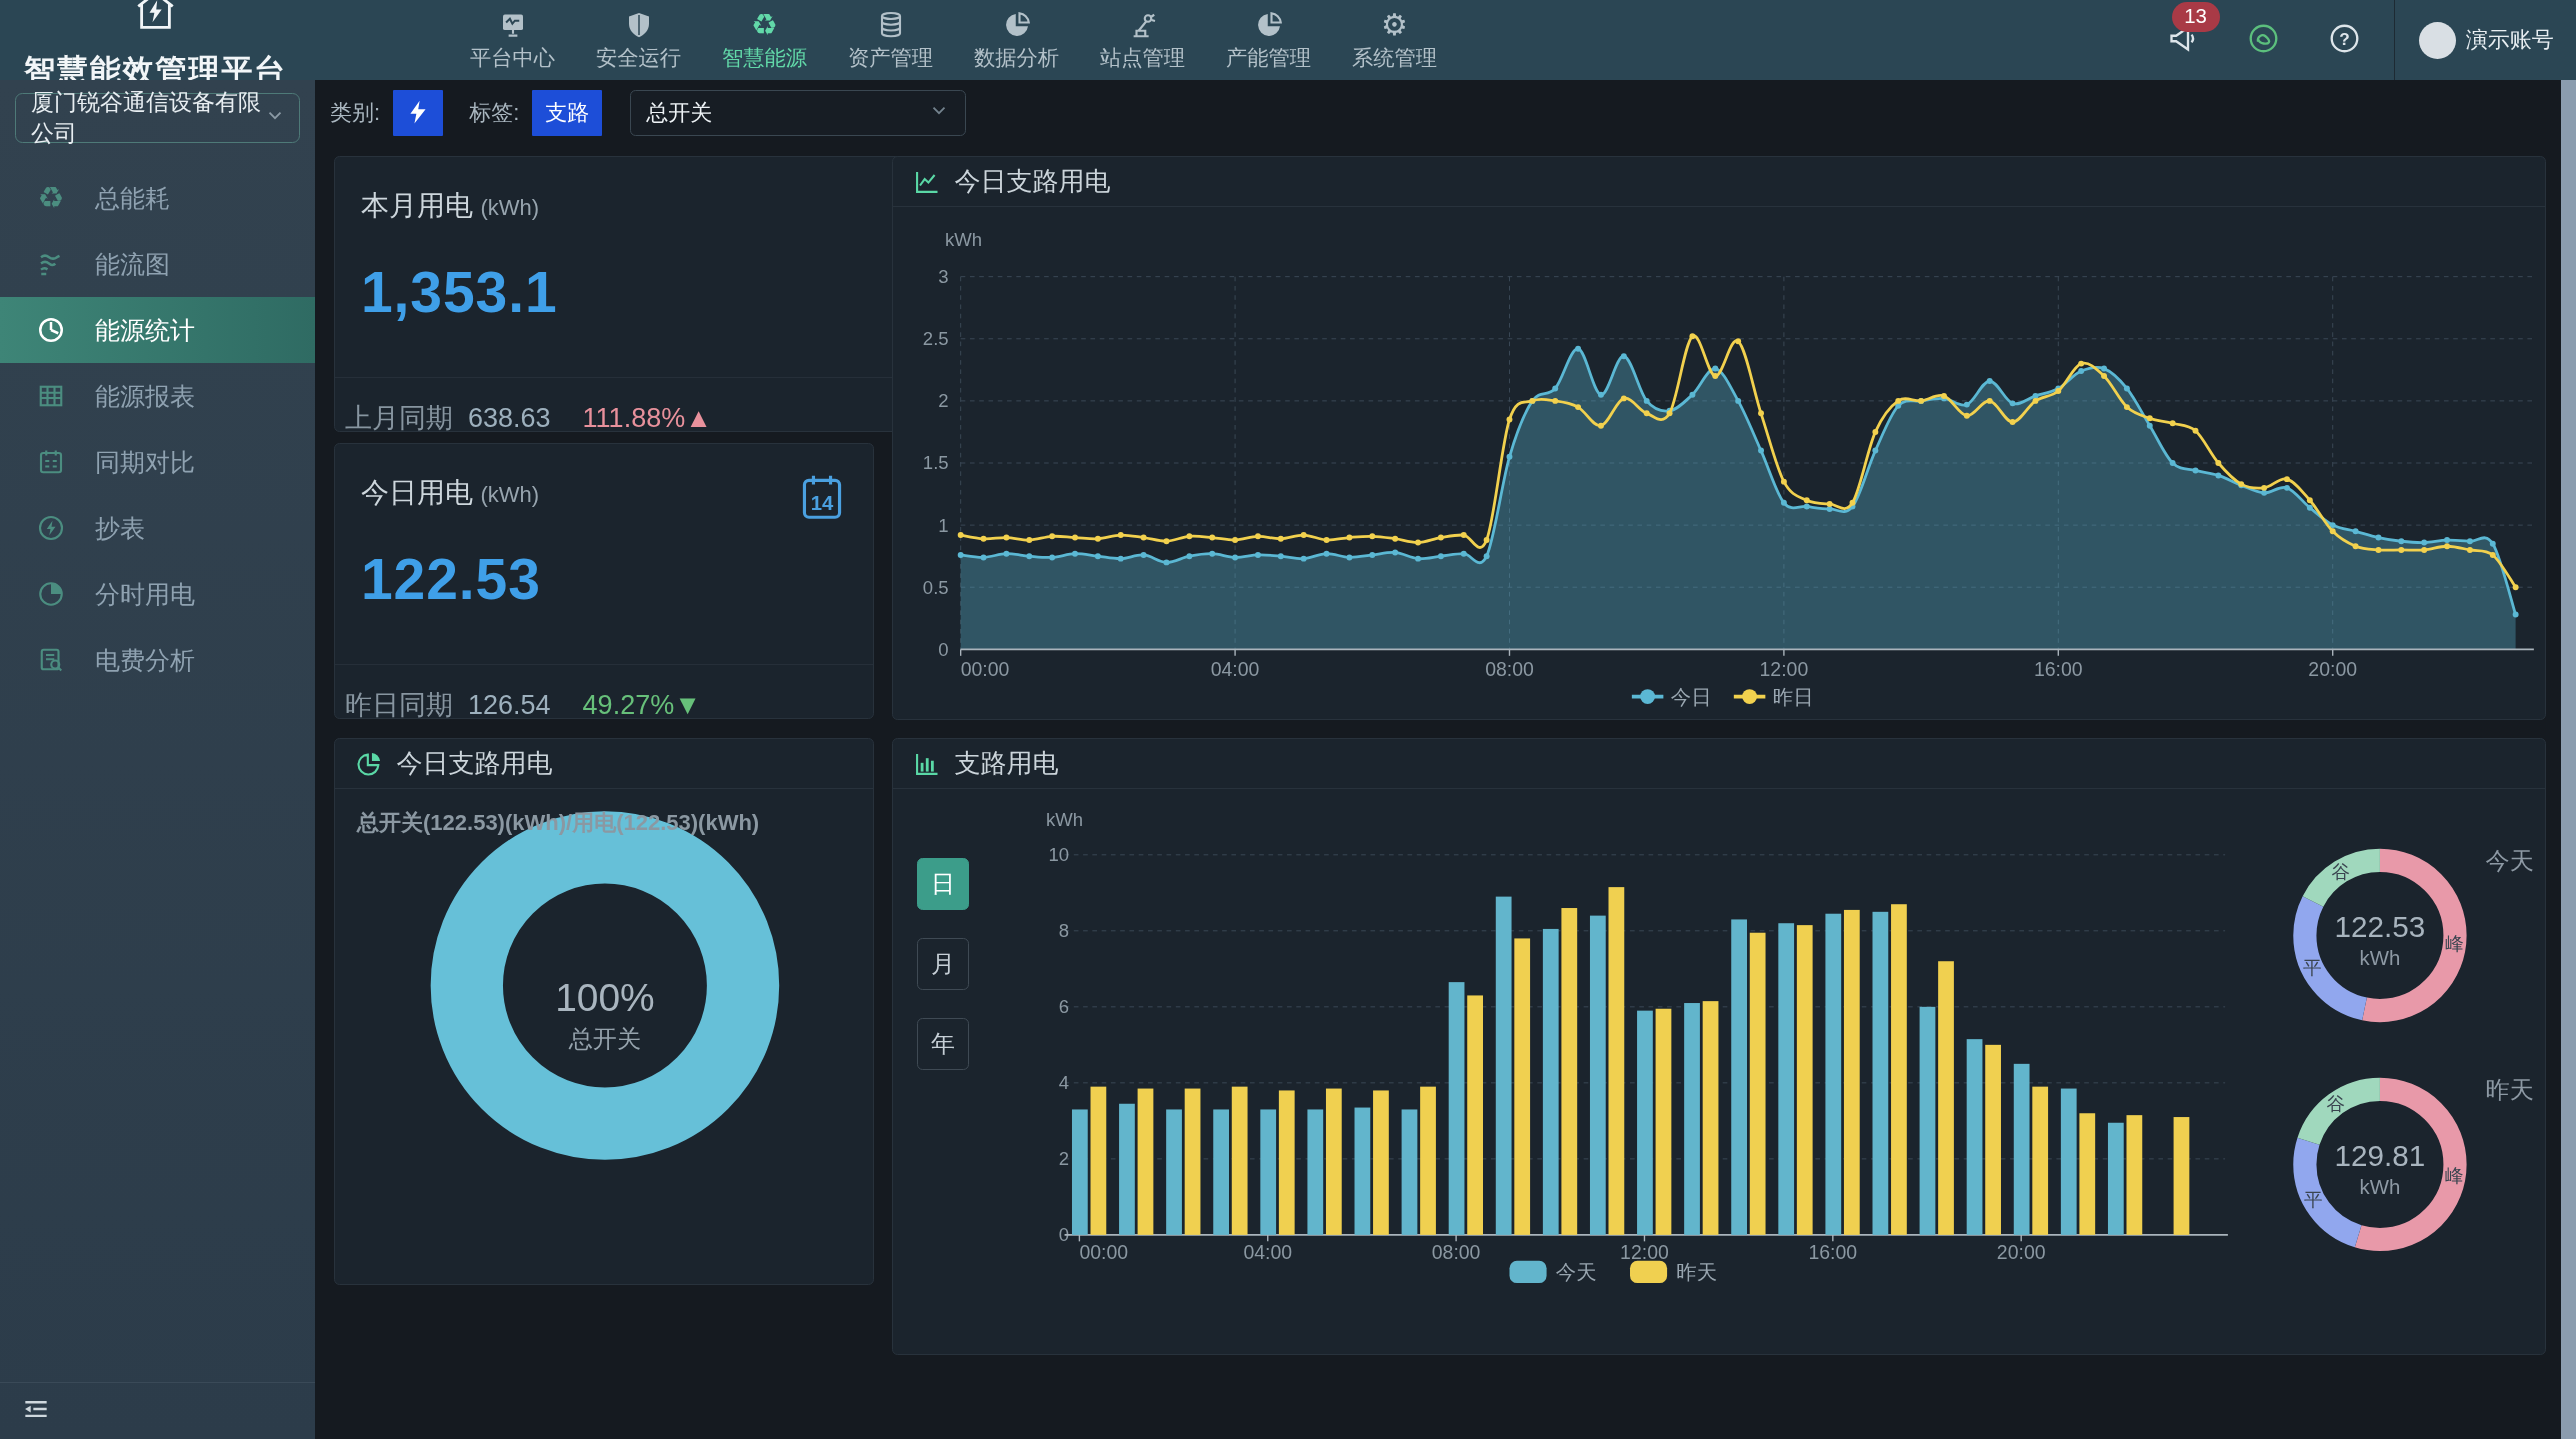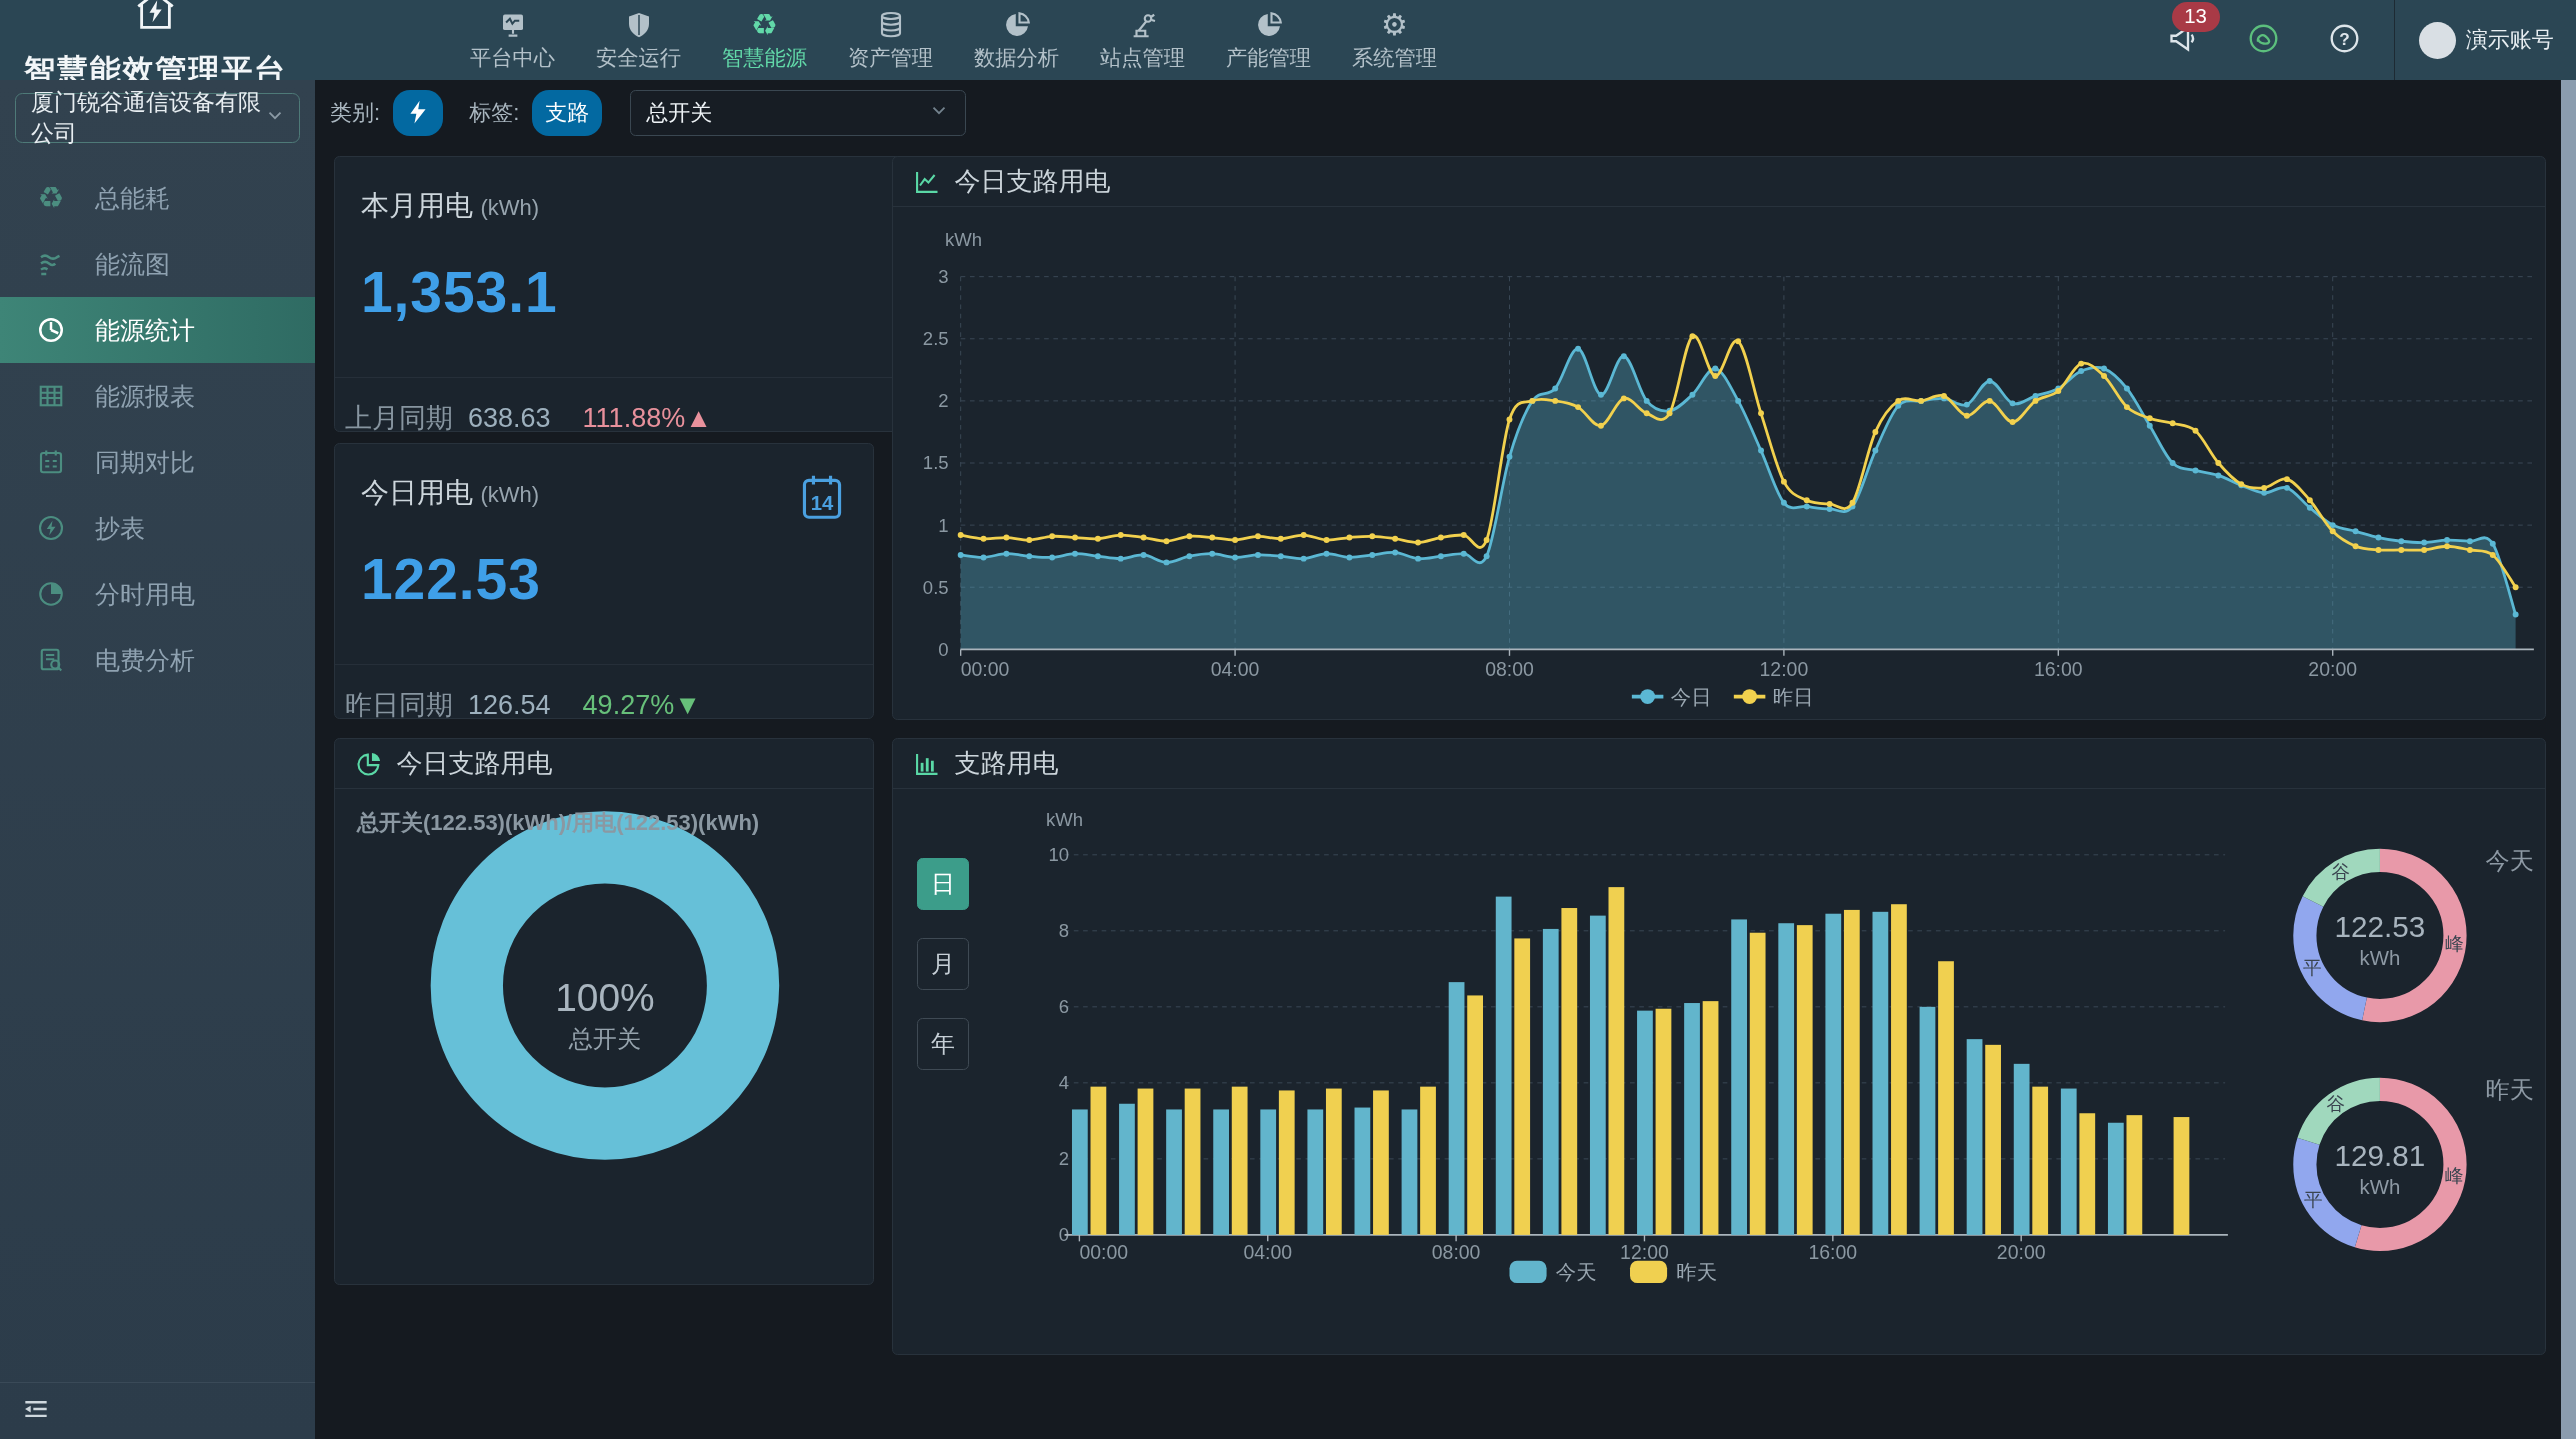--- a/index.html
+++ b/index.html
@@ -30,21 +30,21 @@
   .menu{position:absolute;left:0;top:85px;width:315px;}
   .menu-item{height:66px;display:flex;align-items:center;gap:28px;padding-left:35px;color:#8fa2b1;font-size:25px;cursor:pointer;}
   .menu-item .mi-icon{width:32px;height:32px;color:#4b8d80;display:flex;align-items:center;justify-content:center;}
   .menu-item.active{background:linear-gradient(90deg,#3e8577 0%,#2f6b63 100%);color:#ffffff;}
   .menu-item.active .mi-icon{color:#ffffff;}
   .side-bottom{position:absolute;left:0;bottom:0;width:315px;height:57px;border-top:0.9px solid #3a4a58;display:flex;align-items:center;padding-left:20.4px;color:#cfd8de;cursor:pointer;}
 
   
   .filterbar{position:absolute;left:330px;top:89px;height:48px;display:flex;align-items:center;}
   .f-label{color:#a9b6bf;font-size:22px;}
-  .btn-teal{background:#0369a1;border-radius:17px;color:#fff;display:flex;align-items:center;justify-content:center;cursor:pointer;}
+  .btn-teal{background:#1d4ed8;border-radius:1px;color:#fff;display:flex;align-items:center;justify-content:center;cursor:pointer;}
   .bolt-btn{width:50px;height:46px;margin:0 26px 0 13px;}
   .tag-btn{min-width:67px;height:46px;font-size:22px;margin-left:13px;padding:0 13px;}
   .branch-select{width:336px;height:46px;border:0.9px solid #3a4751;border-radius:5.6px;background:#171d24;margin-left:28px;display:flex;align-items:center;justify-content:space-between;padding:0 15px;color:#eef3f6;font-size:22px;cursor:pointer;}
   .branch-select .chev{color:#73828d;}
 
   
   .card{position:absolute;background:#1b242d;border:0.9px solid #28323c;border-radius:5.6px;}
   .card-header{height:50px;display:flex;align-items:center;gap:13px;padding:0 20.4px;border-bottom:0.9px solid #28323c;color:#ccd5db;font-size:26px;}
   .card-header .h-icon{color:#5ad8a6;display:flex;}
 

